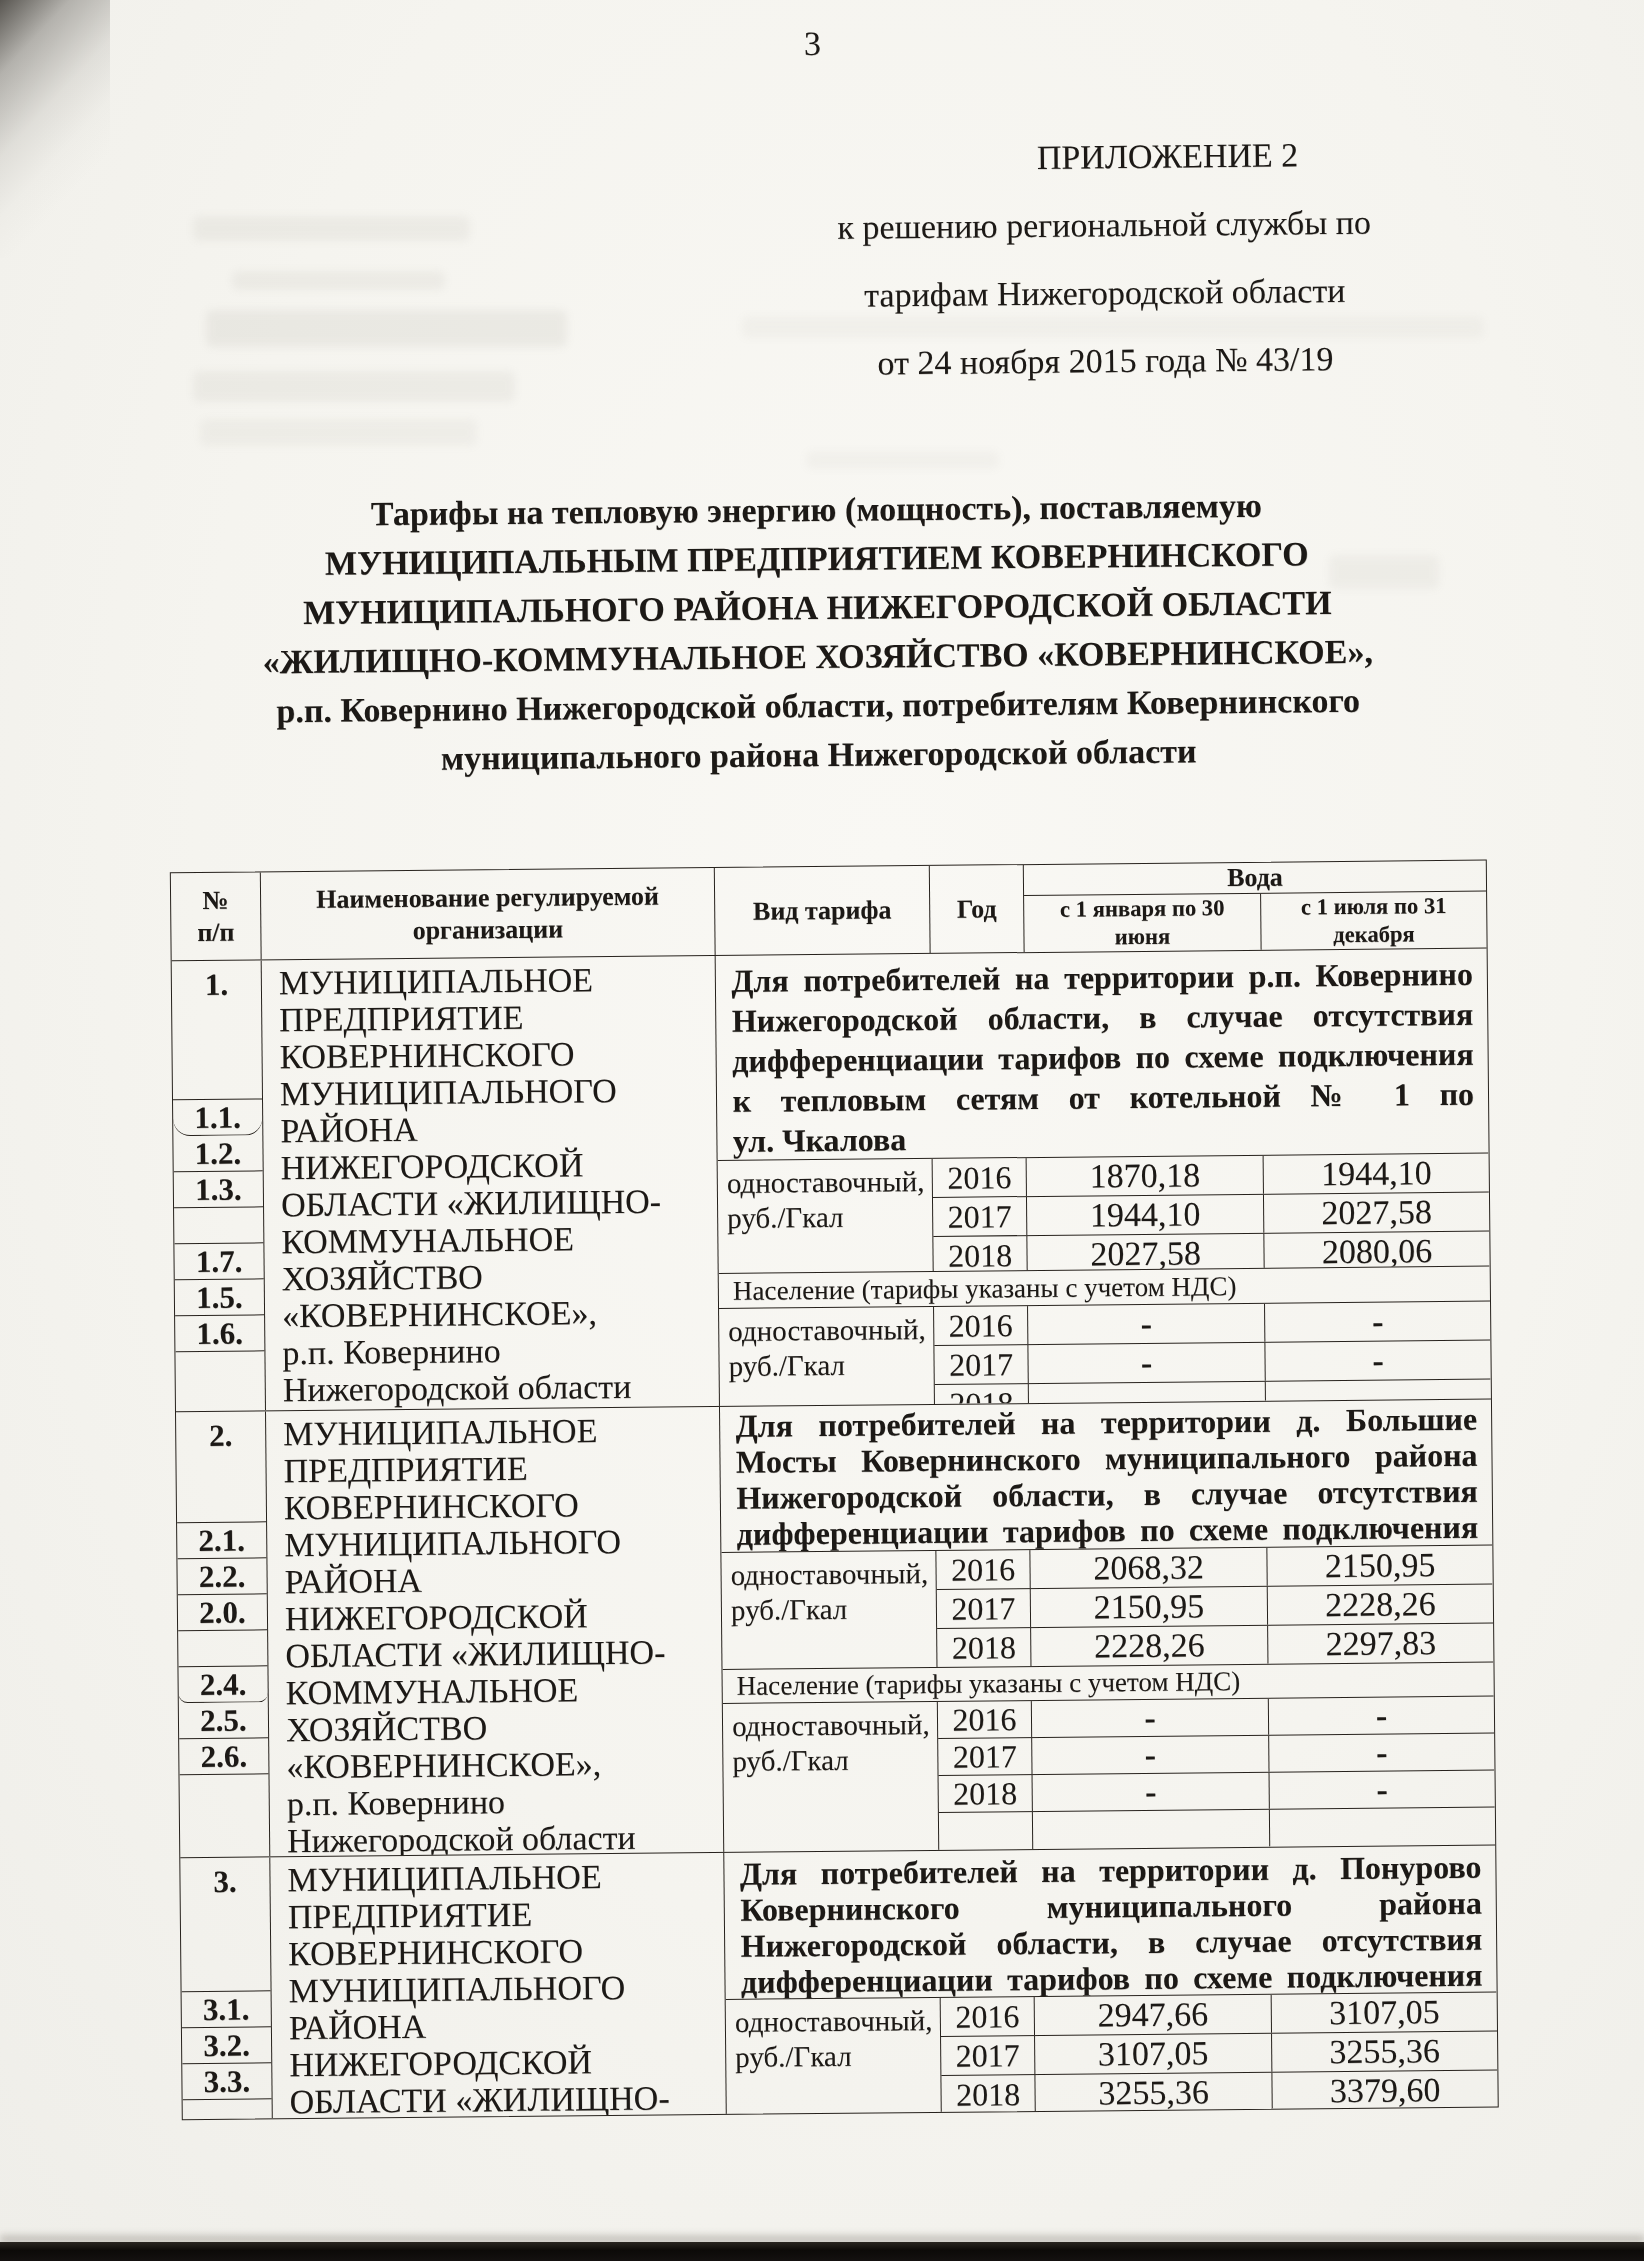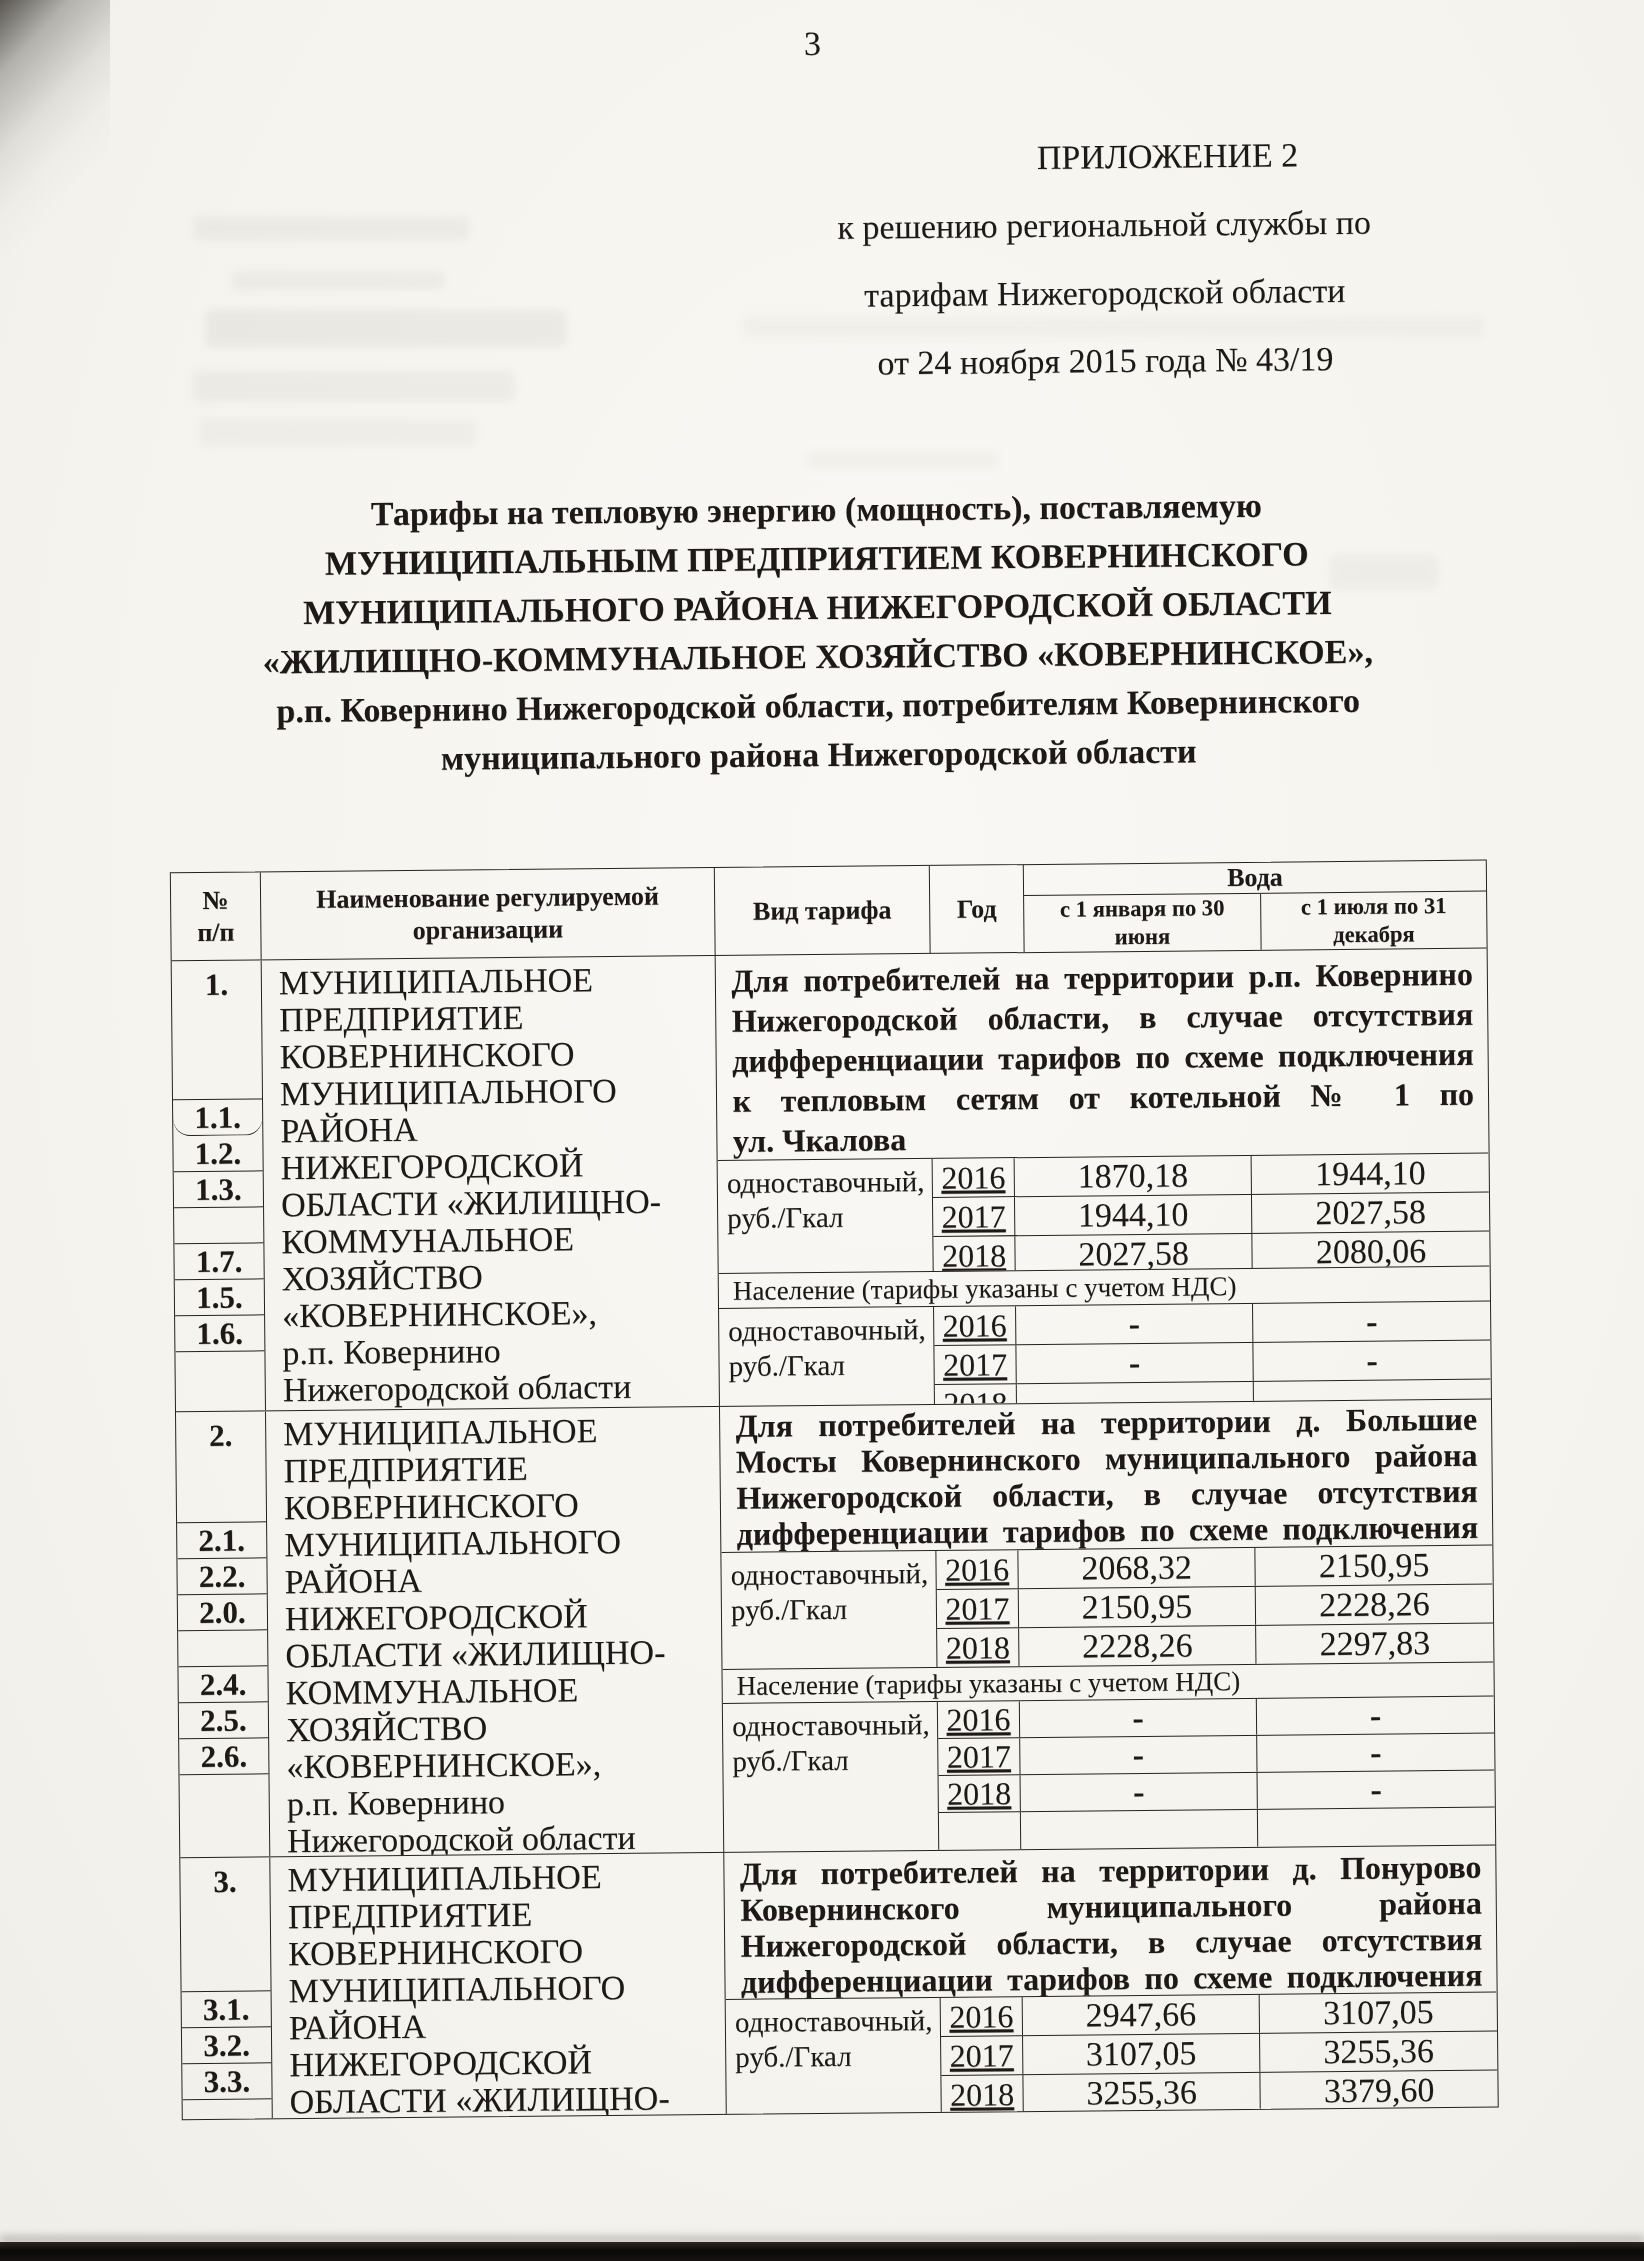--- a/index.html
+++ b/index.html
@@ -91,22 +91,22 @@
   .lh56 .dline { line-height:36px; }
 
   .rows-block { display:flex; overflow:hidden; flex:none; }
   .tariff-label { width:215px; border-right:1.3px solid #27221d;
                   padding:5.2px 5.2px 0 9px; font-size:29px; line-height:35px; white-space:pre-line; }
   .yr-rows { flex:1; display:flex; flex-direction:column; }
   .yr-row { display:flex; flex:1; border-bottom:1.3px solid #27221d; }
   .yr-row:last-child { border-bottom:none; }
   .yr-row.fixed { flex:none; height:37px; border-bottom:1.3px solid #27221d; }
   .yr-row.fill { flex:1; border-bottom:none; }
-  .cell-year { width:82px; border-right:1.3px solid #27221d;
-               display:flex; align-items:center; justify-content:center; font-size:32px;text-decoration:underline; }
+  .cell-year { width:94px; border-right:1.3px solid #27221d;
+               display:flex; align-items:center; justify-content:center; font-size:32px; }
   .cell-val { width:237px; border-right:1.3px solid #27221d;
               display:flex; align-items:center; justify-content:center; font-size:34px; }
   .cell-val.last { flex:1; width:auto; border-right:none; }
   .pop .cell-val { font-weight:700; }
 
   .pop-note { border-top:1.9px solid #27221d; border-bottom:1.3px solid #27221d;
               padding-left:14px; font-size:27px; display:flex; align-items:center; flex:none; }
 </style>
 </head>
 <body>
@@ -240,21 +240,21 @@
         </div>
       </div>
 
       <div class="section" style="height:446px;">
         <div class="col-num">
           <div class="ncell main" style="height:111px;">2.</div>
           <div class="ncell" style="height:36px;">2.1.</div>
           <div class="ncell" style="height:36px;text-align:right;">2.2.</div>
           <div class="ncell" style="height:36px;">2.0.</div>
           <div class="ncell" style="height:36px;"></div>
-          <div class="ncell" style="height:36px;">2.4.</div>
+          <div class="ncell" style="height:36px;border-radius:9px;">2.4.</div>
           <div class="ncell" style="height:36px;">2.5.</div>
           <div class="ncell" style="height:36px;">2.6.</div>
           <div class="nfill"></div>
         </div>
         <div class="col-org">МУНИЦИПАЛЬНОЕ
 ПРЕДПРИЯТИЕ
 КОВЕРНИНСКОГО
 МУНИЦИПАЛЬНОГО
 РАЙОНА
 НИЖЕГОРОДСКОЙ

